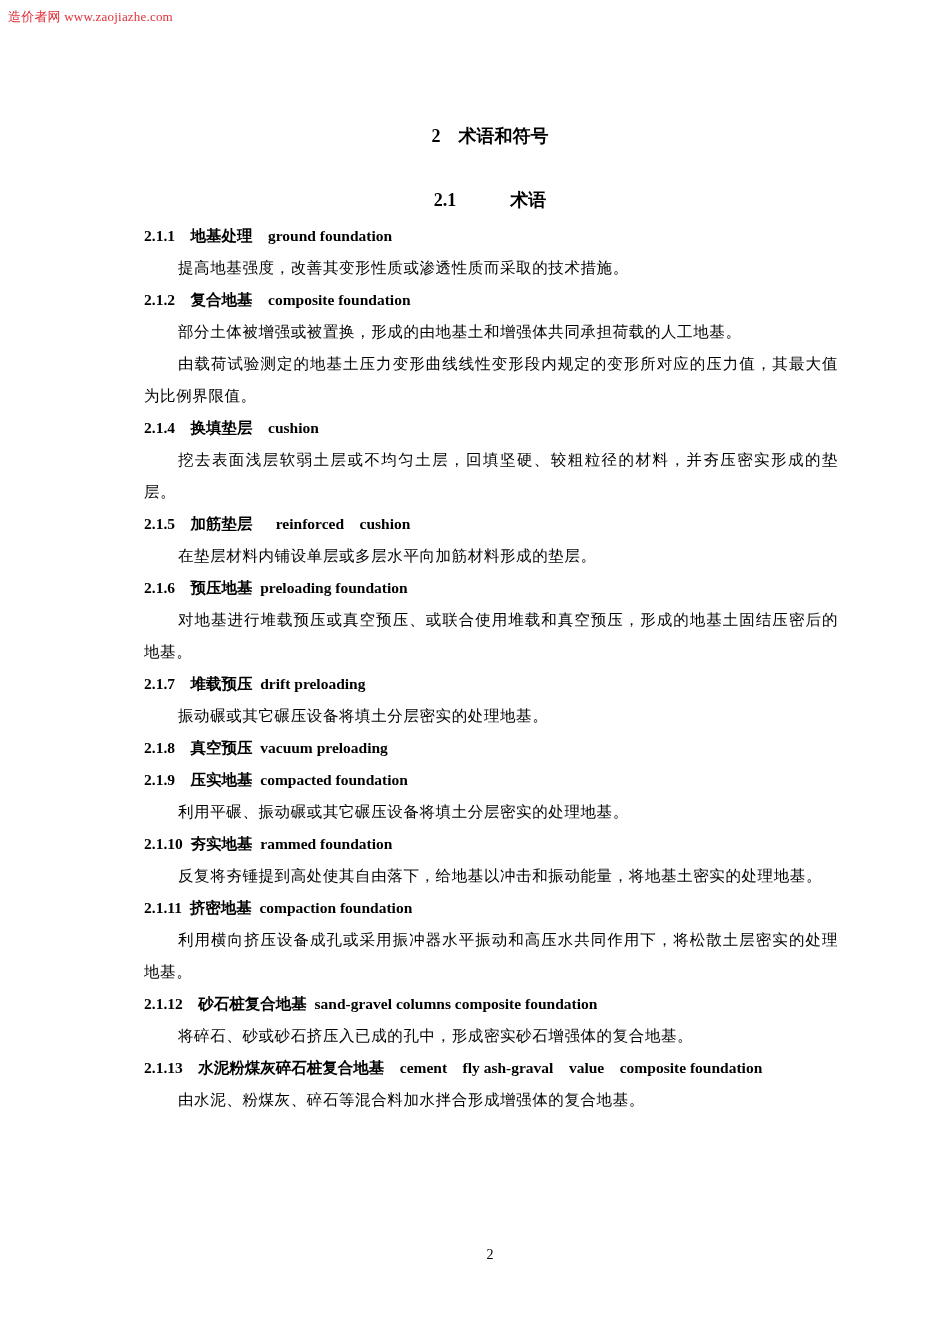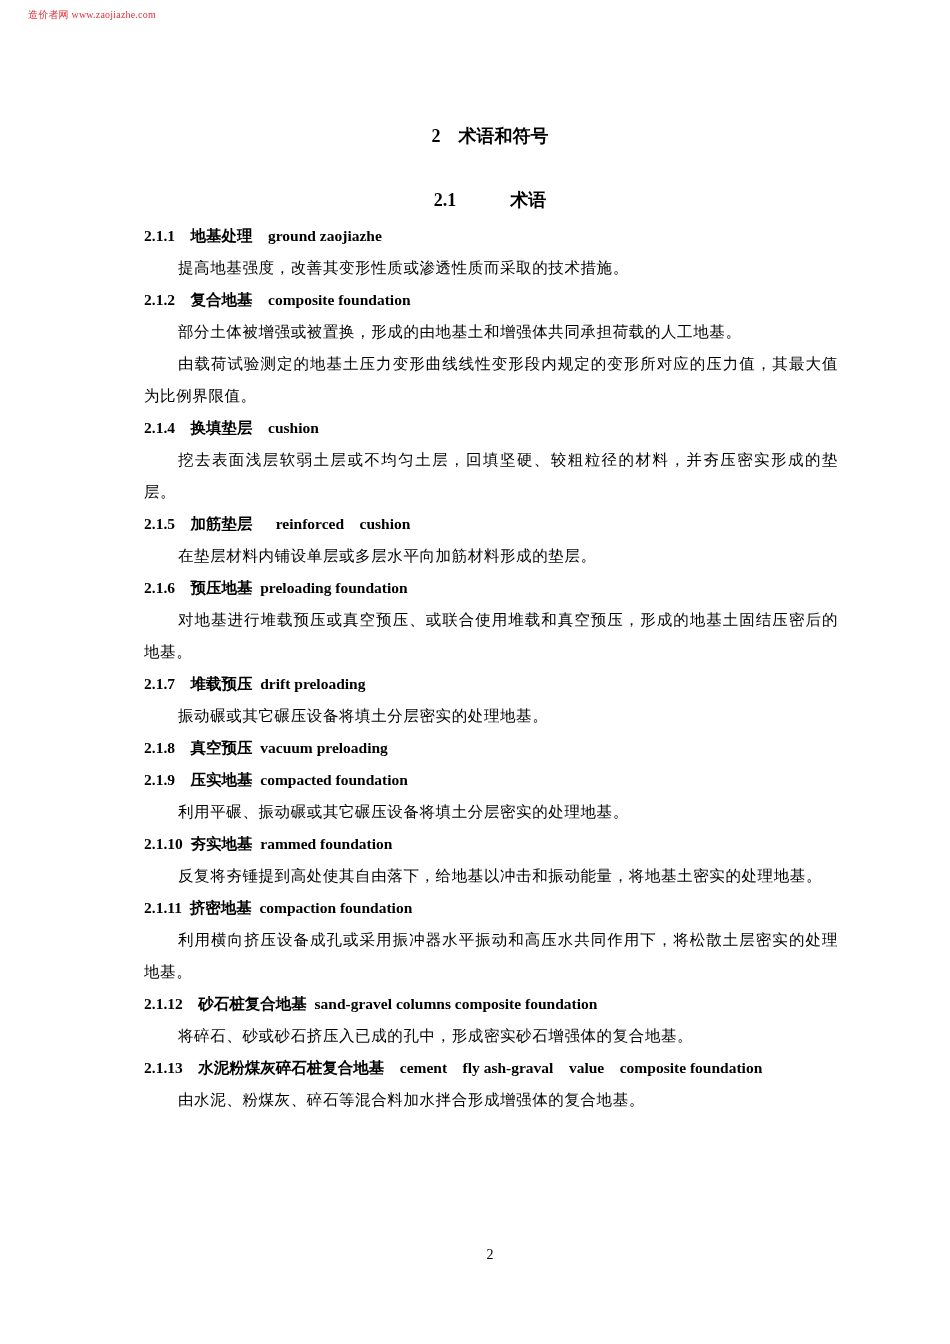--- a/index.html
+++ b/index.html
@@ -1,18 +1,18 @@
 <!DOCTYPE html>
 <html><head>
 <meta charset="utf-8">
 <style>
   html, body { margin: 0; padding: 0; background: #ffffff; }
   body { width: 950px; height: 1344px; position: relative; overflow: hidden;
          font-family: "Liberation Serif", "DejaVu Serif", serif; color: #000; }
-  .watermark { position: absolute; left: 28px; top: 8px; font-size: 10px; color: #e0303a;
+  .watermark { position: absolute; left: 8px; top: 8px; font-size: 13px; color: #e0303a;
                font-family: "Liberation Serif", serif; letter-spacing: 0.2px; }
   .chapter-title { position: absolute; left: 0; width: 980px; top: 124px; text-align: center;
                    font-size: 18px; font-weight: bold; }
   .chapter-title .num { margin-right: 18px; }
   .section-title { position: absolute; left: 0; width: 980px; top: 188px; text-align: center;
                    font-size: 18px; font-weight: bold; }
   .section-title .num { margin-right: 54px; }
   .content { position: absolute; left: 144px; top: 220px; width: 694px; }
   .term { font-size: 15.5px; font-weight: bold; line-height: 32px; height: 32px; white-space: pre; }
   .def { font-size: 15.5px; line-height: 32px; text-indent: 34px; text-align: justify;
@@ -29,21 +29,21 @@
   <span class="num">2</span><span>术语和符号</span>
 </div>
 
 <div class="section-title">
   <span class="num">2.1</span><span>术语</span>
 </div>
 
 <div class="content">
 
   <div>
-      <div class="term"><span>2.1.1</span><span>    </span><span>地基处理</span><span>    </span><span>ground zaojiazhe</span></div>
+      <div class="term"><span>2.1.1</span><span>    </span><span>地基处理</span><span>    </span><span>ground foundation</span></div>
       <div class="def">提高地基强度，改善其变形性质或渗透性质而采取的技术措施。</div>
     </div>
 
   <div>
       <div class="term"><span>2.1.2</span><span>    </span><span>复合地基</span><span>    </span><span>composite foundation</span></div>
       <div class="def">部分土体被增强或被置换，形成的由地基土和增强体共同承担荷载的人工地基。</div>
     </div>
 
   <div>
       <div class="def">由载荷试验测定的地基土压力变形曲线线性变形段内规定的变形所对应的压力值，其最大值为比例界限值。</div>

